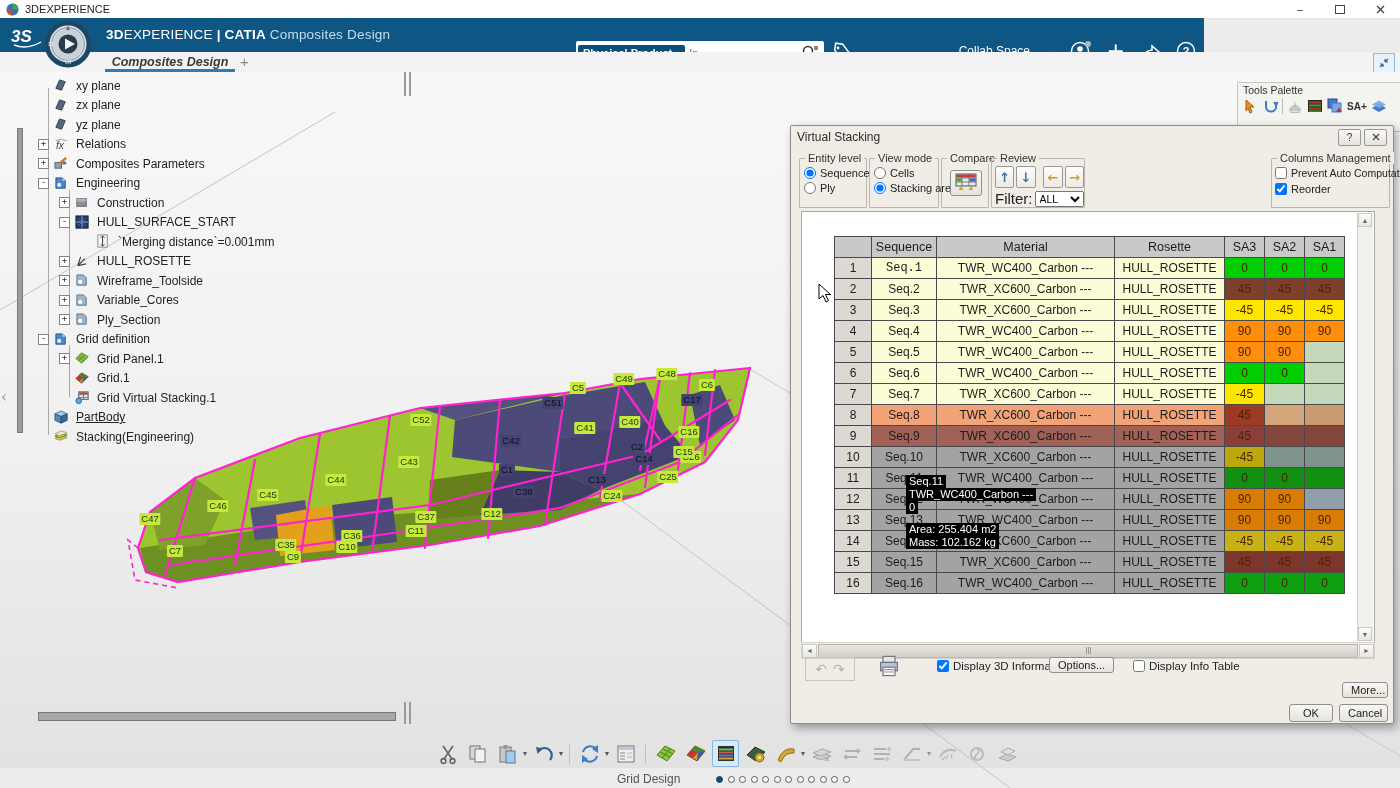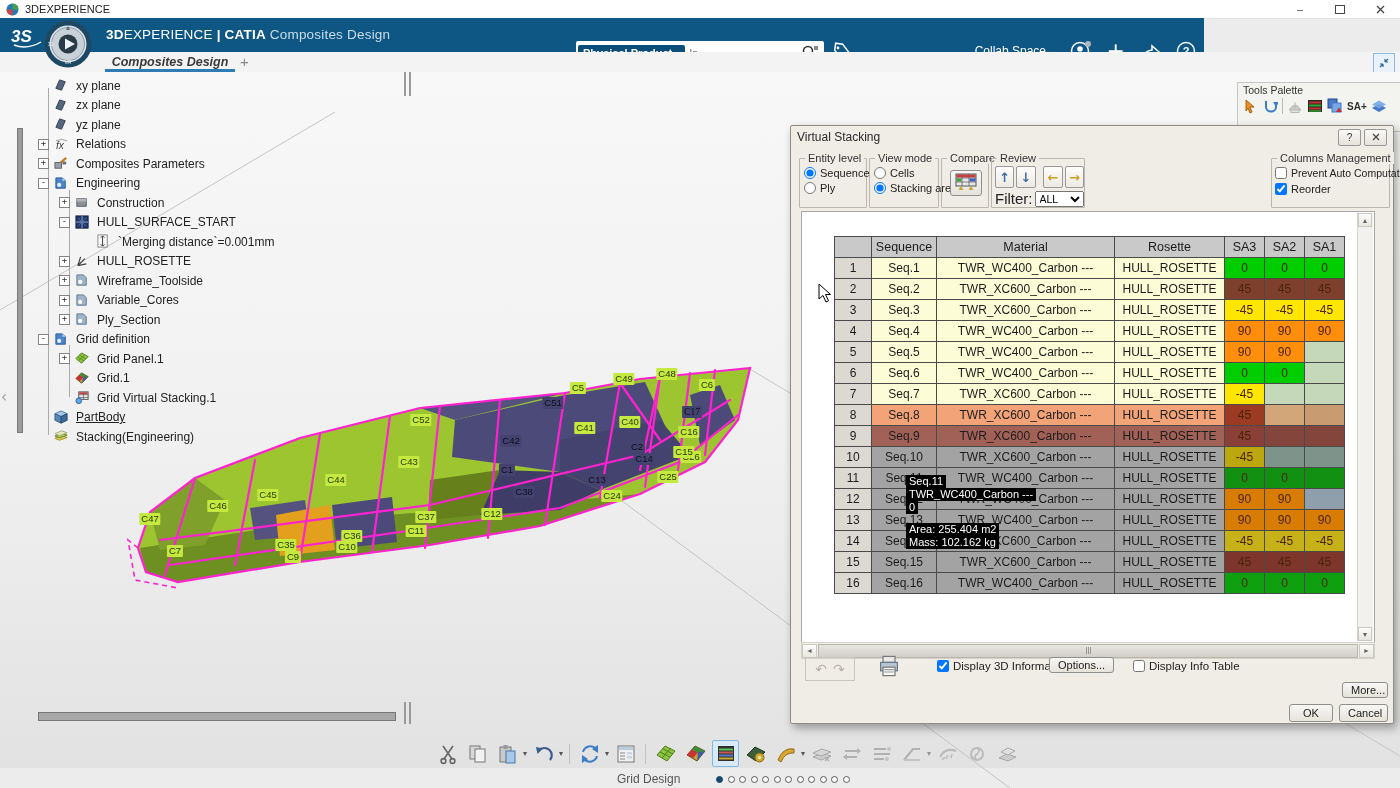--- a/index.html
+++ b/index.html
@@ -19,21 +19,21 @@
   #apptitle .b{font-weight:bold;}
   #apptitle .lt{font-weight:normal;}
   #apptitle .mod{color:#C9DDEC;}
   #searchbox{left:576px;top:23px;width:248px;height:24px;background:#FFF;border-radius:2px;
              display:flex;align-items:center;overflow:hidden;}
   #scopechip{margin:2px;background:#0A4E79;color:#FFF;font-weight:bold;font-size:11px;
              padding:2px 5px;border-radius:2px;display:flex;align-items:center;gap:4px;white-space:nowrap;}
   #searchinput{border:none;outline:none;flex:1;font-size:11px;color:#555;min-width:10px;background:transparent;
                font-family:"Liberation Sans",sans-serif;}
   #hdr-right{right:8px;top:22px;display:flex;align-items:center;gap:15px;color:#FFF;}
-  #collab{font-size:12px;display:flex;align-items:center;gap:1px;white-space:nowrap;}
+  #collab{font-size:12px;display:flex;align-items:center;gap:17px;white-space:nowrap;}
   .hico{display:flex;align-items:center;justify-content:center;}
   #plus-glyph{font-size:22px;font-weight:normal;line-height:20px;font-family:"DejaVu Sans",sans-serif;}
   
   #tabrow{left:0;top:52px;width:1400px;height:20px;background:#F3F3F3;}
   #tab-active{left:105px;top:0px;width:130px;height:20px;text-align:center;}
   #tab-active .tlabel{font-size:12.5px;font-style:italic;font-weight:bold;color:#3A3A3A;}
   #tab-underline{left:105px;top:17px;width:130px;height:3px;background:#2E7CB4;}
   #tab-add{left:240px;top:1px;font-size:15px;color:#888;}
   #expandbtn{right:5px;top:1px;width:20px;height:18px;background:#E9F2FA;border:1px solid #8FBADC;
              display:flex;align-items:center;justify-content:center;}
@@ -311,21 +311,21 @@
       <div class="hlab" style="left: 286px; top: 545px;">C35</div>
       <div class="hlab" style="left: 293px; top: 557px;">C9</div>
       <div class="hlab" style="left: 175px; top: 551px;">C7</div>
       <div class="hlab dark" style="left: 553px; top: 403px;">C51</div>
       <div class="hlab dark" style="left: 511px; top: 441px;">C42</div>
       <div class="hlab dark" style="left: 507px; top: 470px;">C1</div>
       <div class="hlab dark" style="left: 524px; top: 492px;">C38</div>
       <div class="hlab dark" style="left: 597px; top: 480px;">C13</div>
       <div class="hlab dark" style="left: 644px; top: 459px;">C14</div>
       <div class="hlab dark" style="left: 637px; top: 447px;">C2</div>
-      <div class="hlab dark" style="left: 692px; top: 412px; font-family: Liberation Serif, serif;">C17</div>
+      <div class="hlab dark" style="left: 692px; top: 400px;">C17</div>
     </div>
 
   <div id="tree" class="abs">
       <div class="trow" style="padding-left: 8px;">
         <span class="tspace"></span>
         <span class="ticn">
           <svg width="15" height="15" viewBox="0 0 16 16">
             <polygon points="2,11 6,2 12,4 8,13" fill="#55677E" stroke="#2F3E50"></polygon>
           </svg>
         </span>
@@ -682,21 +682,21 @@
             <th>Material</th>
             <th>Rosette</th>
             <th>SA3</th>
             <th>SA2</th>
             <th>SA1</th>
           </tr>
         </thead>
       <tbody id="vs-body">
           <tr>
             <td class="num">1</td>
-            <td style="background: rgb(252, 252, 214);">Seq.1</td>
+            <td style="background: rgb(252, 252, 214); font-family: Liberation Mono, monospace;">Seq.1</td>
             <td style="background: rgb(252, 252, 214);">TWR_WC400_Carbon ---</td>
             <td style="background: rgb(252, 252, 214);">HULL_ROSETTE</td>
             <td class="sa" style="background: rgb(0, 206, 0);">0</td>
             <td class="sa" style="background: rgb(0, 206, 0);">0</td>
             <td class="sa" style="background: rgb(0, 206, 0);">0</td>
           </tr>
           <tr>
             <td class="num">2</td>
             <td style="background: rgb(252, 252, 214);">Seq.2</td>
             <td style="background: rgb(252, 252, 214);">TWR_XC600_Carbon ---</td>

